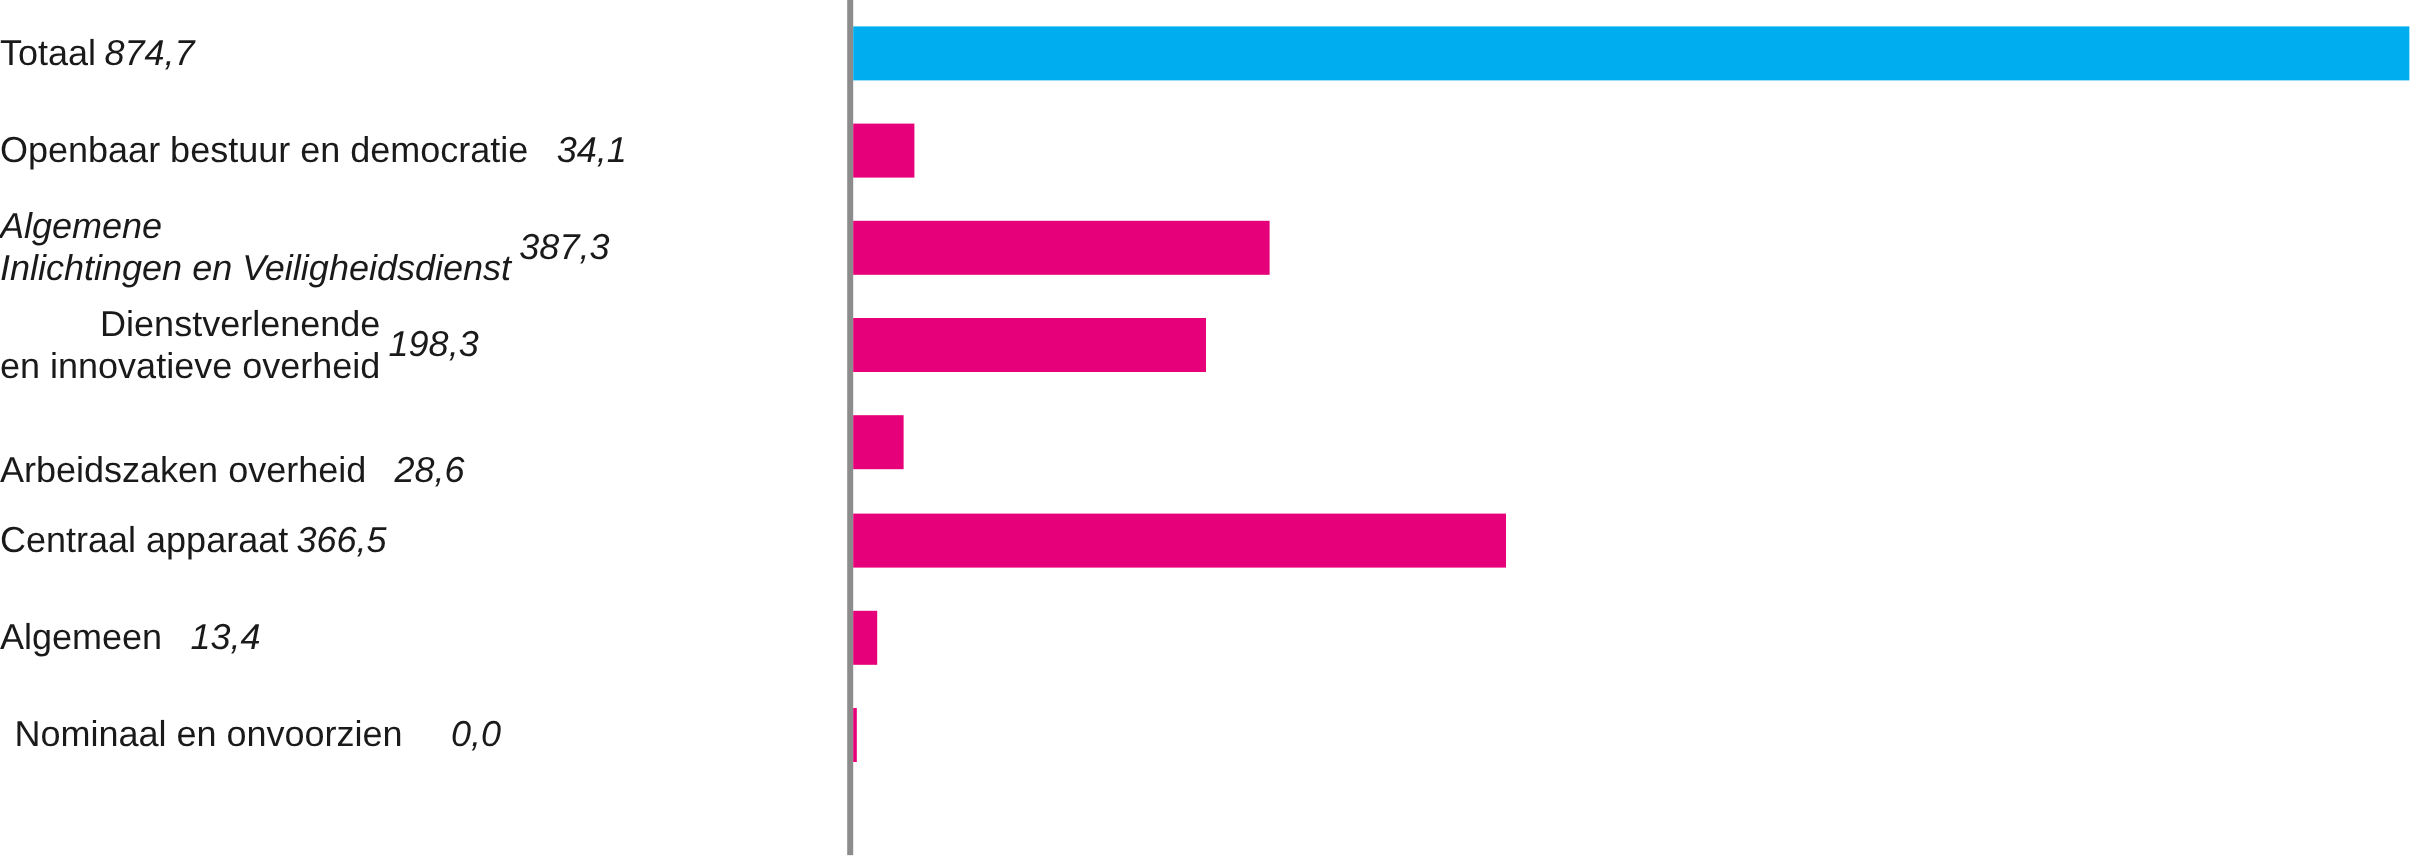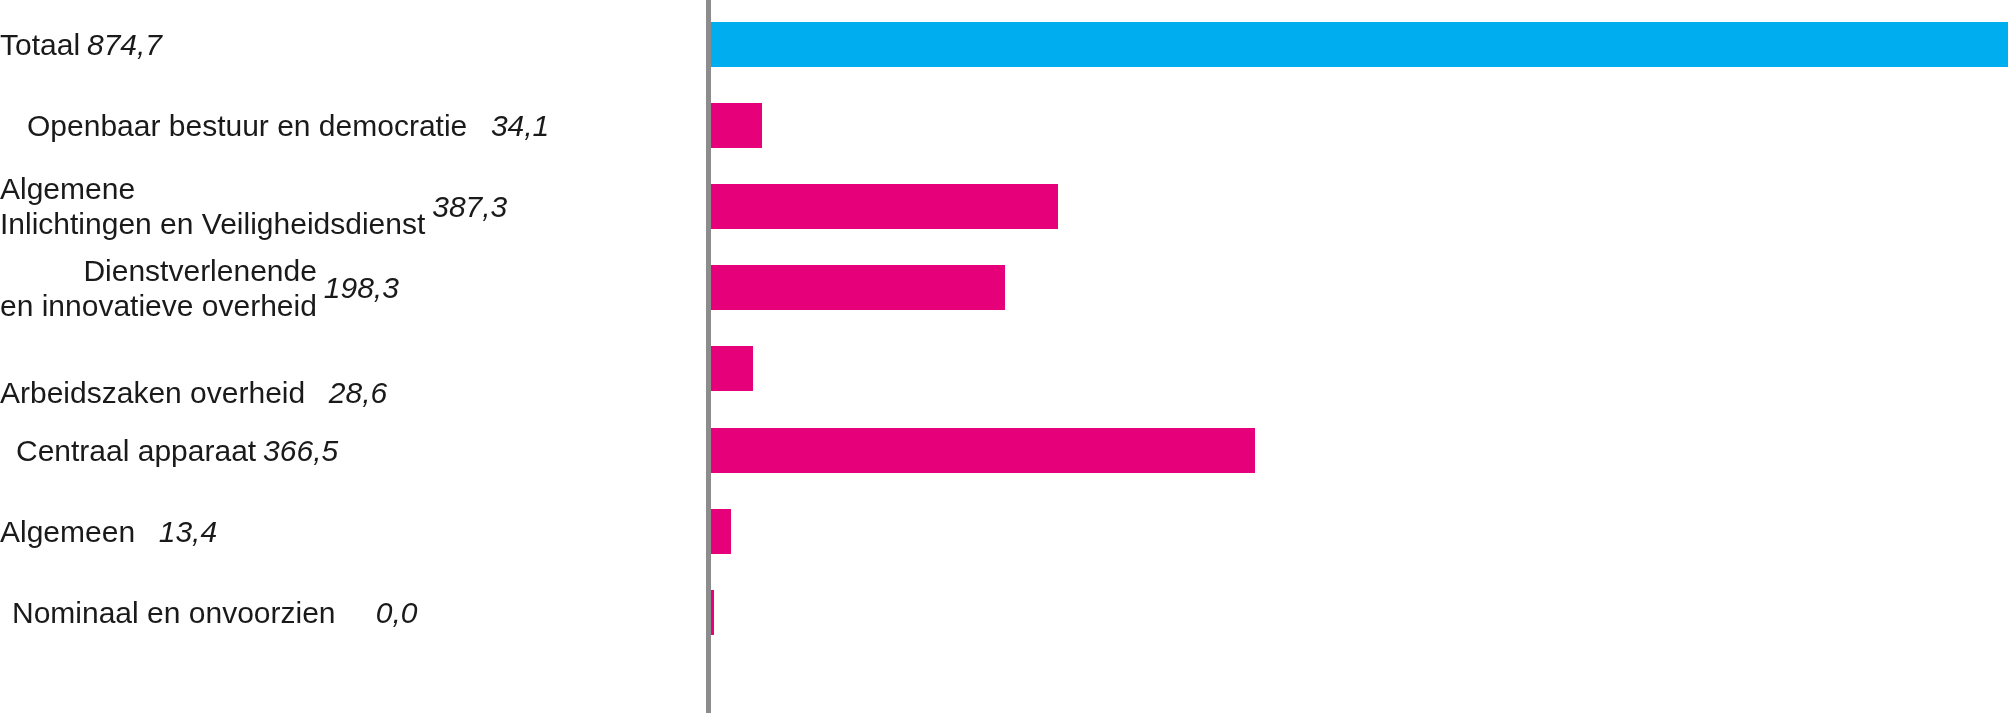--- a/index.html
+++ b/index.html
@@ -39,21 +39,21 @@
   }
 
   .cat-label {
     font-size: 30px;
     line-height: 35px;
     color: #1a1a1a;
     text-align: right;
     white-space: pre-line;
     padding-right: 0px;
   }
-  .cat-label.left-align { text-align: left; }
+  .cat-label.left-align { text-align: left; font-style: italic; }
 
   .cat-value {
     font-size: 30px;
     line-height: 35px;
     color: #1a1a1a;
     text-align: right;
     width: 96px;
     padding-right: 14px;
     box-sizing: border-box;
     white-space: nowrap;
@@ -88,39 +88,39 @@
 </head>
 <body>
 
 <div id="chart-root">
 
   <div class="label-col">
       <div class="row" style="height: 36px; top: 26px;">
         <div class="cat-label">Totaal</div>
         <div class="cat-value">874,7</div>
       </div>
-      <div class="row" style="height: 36px; top: 107.2px; margin-left: 27px;">
+      <div class="row" style="height: 36px; top: 107.2px;">
         <div class="cat-label">Openbaar bestuur en democratie</div>
         <div class="cat-value">34,1</div>
       </div>
       <div class="row" style="height: 70px; top: 171.4px;">
         <div class="cat-label left-align">Algemene
 Inlichtingen en Veiligheidsdienst</div>
         <div class="cat-value">387,3</div>
       </div>
       <div class="row" style="height: 70px; top: 252.6px;">
         <div class="cat-label">Dienstverlenende
 en innovatieve overheid</div>
         <div class="cat-value">198,3</div>
       </div>
       <div class="row" style="height: 36px; top: 350.8px; margin-top: 24px;">
         <div class="cat-label">Arbeidszaken overheid</div>
         <div class="cat-value">28,6</div>
       </div>
-      <div class="row" style="height: 36px; top: 432px; padding-left: 16px;">
+      <div class="row" style="height: 36px; top: 432px;">
         <div class="cat-label">Centraal apparaat</div>
         <div class="cat-value">366,5</div>
       </div>
       <div class="row" style="height: 36px; top: 513.2px;">
         <div class="cat-label">Algemeen</div>
         <div class="cat-value">13,4</div>
       </div>
       <div class="row" style="height: 36px; top: 594.4px; padding-left: 12px;">
         <div class="cat-label">Nominaal en onvoorzien</div>
         <div class="cat-value">0,0</div>

